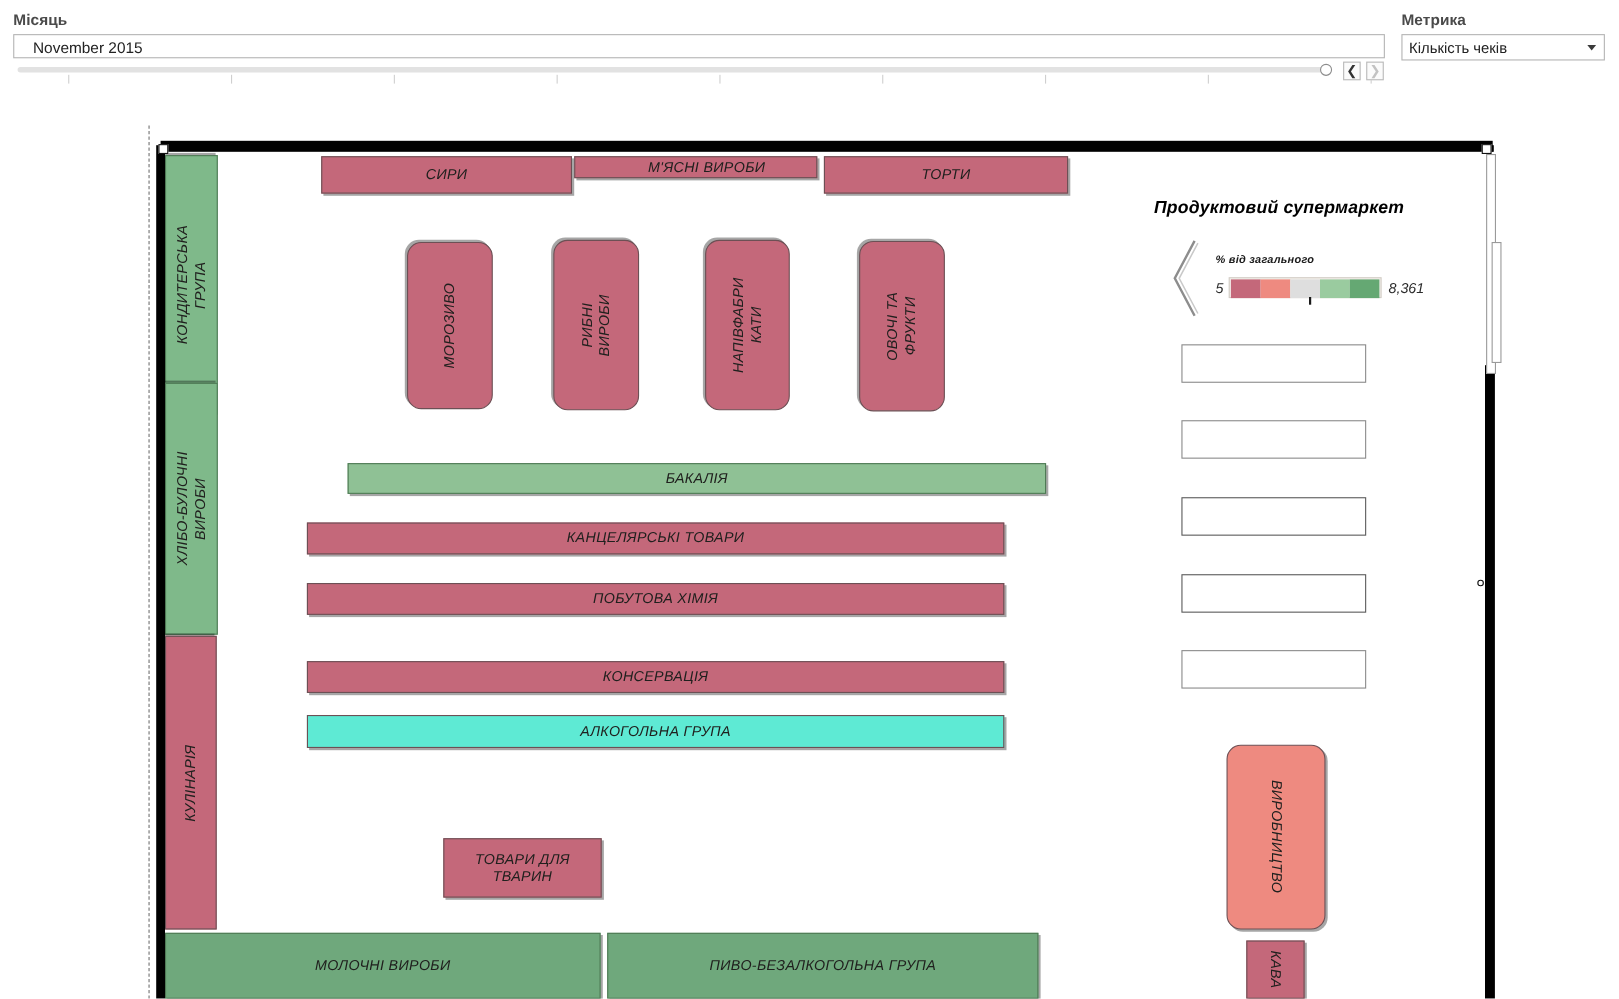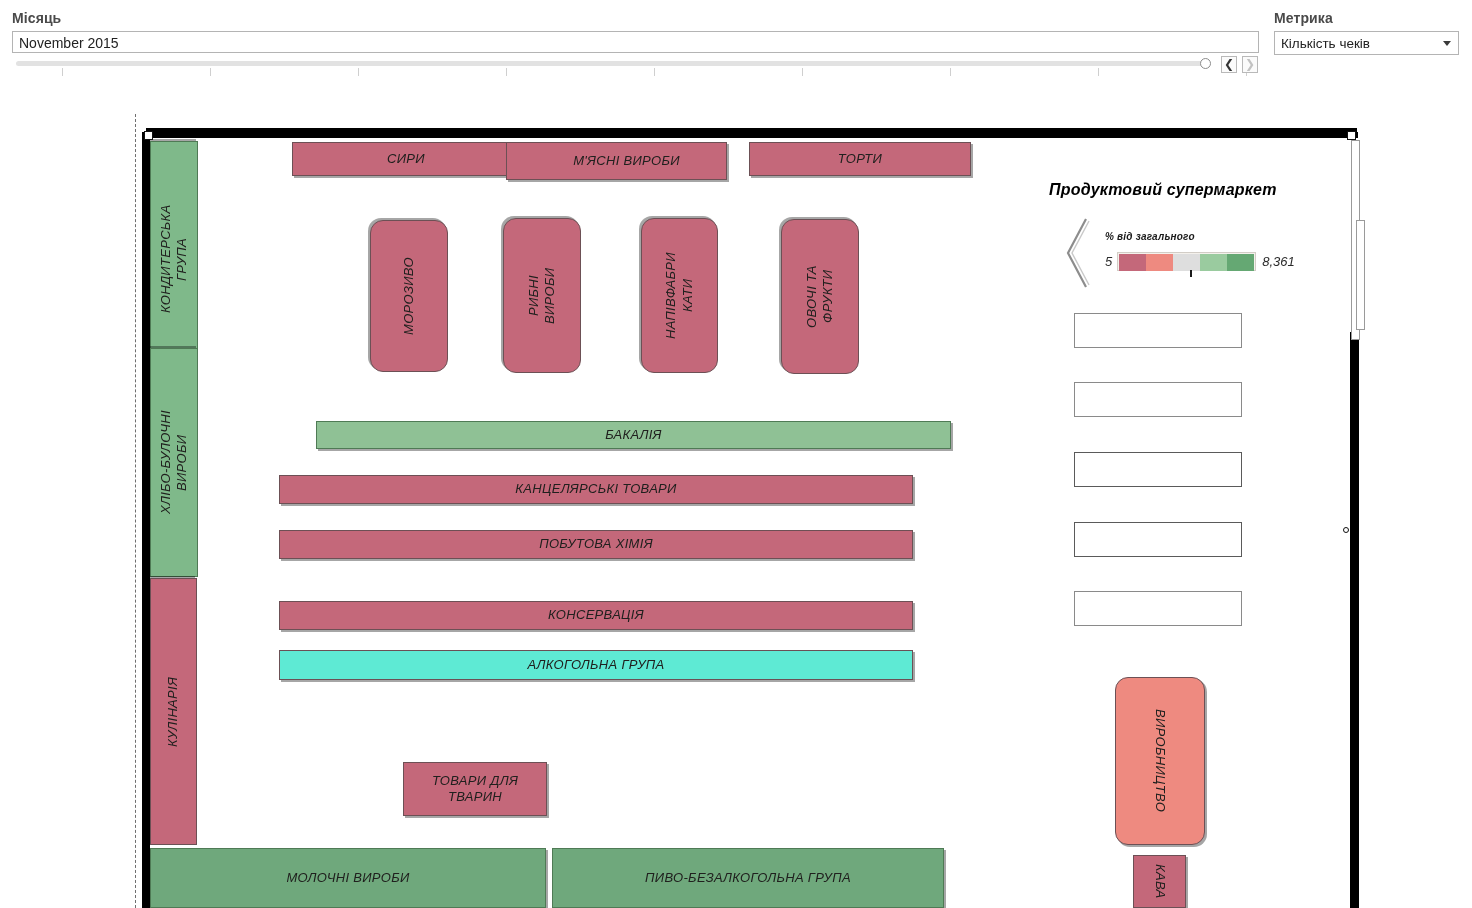--- a/index.html
+++ b/index.html
@@ -25,21 +25,21 @@
   .metric-label { left: 1274px; top: 10px; }
 
   .month-box {
     position: absolute;
     left: 12px; top: 31px;
     width: 1247px; height: 22px;
     background: #fff;
     border: 1px solid #b4b4b4;
     font-size: 14px;
     color: #222;
-    padding: 2px 6px;
+    padding: 2px 17px;
     line-height: 18px;
     white-space: nowrap;
     overflow: hidden;
   }
 
   .slider-wrap {
     position: absolute;
     left: 12px; top: 58px;
     width: 1247px; height: 20px;
   }
@@ -278,21 +278,21 @@
     <div class="wall wall-left"></div>
     <div class="wall wall-right-upper"></div>
     <div class="wall wall-right-lower"></div>
     <div class="thinwall thinwall-a"></div>
     <div class="thinwall thinwall-b"></div>
     <div class="door-dot"></div>
     <div class="handle handle-tl"></div>
     <div class="handle handle-tr"></div>
 
     <div class="dept" style="left:246px;top:42px;width:228px;height:34px;background:#c4687a;">СИРИ</div>
-    <div class="dept" style="left:460px;top:42px;width:221px;height:38px;background:#c4687a;padding-left:20px;">М'ЯСНІ ВИРОБИ</div>
+    <div class="dept" style="left:476px;top:42px;width:221px;height:20px;background:#c4687a;padding-left:20px;">М'ЯСНІ ВИРОБИ</div>
     <div class="dept" style="left:703px;top:42px;width:222px;height:34px;background:#c4687a;">ТОРТИ</div>
 
     <div class="dept vert green-border" style="left:104px;top:41px;width:48px;height:236px;background:#7fb98a;">КОНДИТЕРСЬКА
 ГРУПА</div>
     <div class="dept vert green-border" style="left:104px;top:248px;width:48px;height:229px;background:#7fb98a;">ХЛІБО-БУЛОЧНІ
 ВИРОБИ</div>
     <div class="dept vert" style="left:104px;top:478px;width:47px;height:267px;background:#c4687a;">КУЛІНАРІЯ</div>
 
     <div class="dept vert rounded" style="left:324px;top:120px;width:78px;height:152px;background:#c4687a;">МОРОЗИВО</div>
     <div class="dept vert rounded" style="left:457px;top:118px;width:78px;height:155px;background:#c4687a;">РИБНІ

